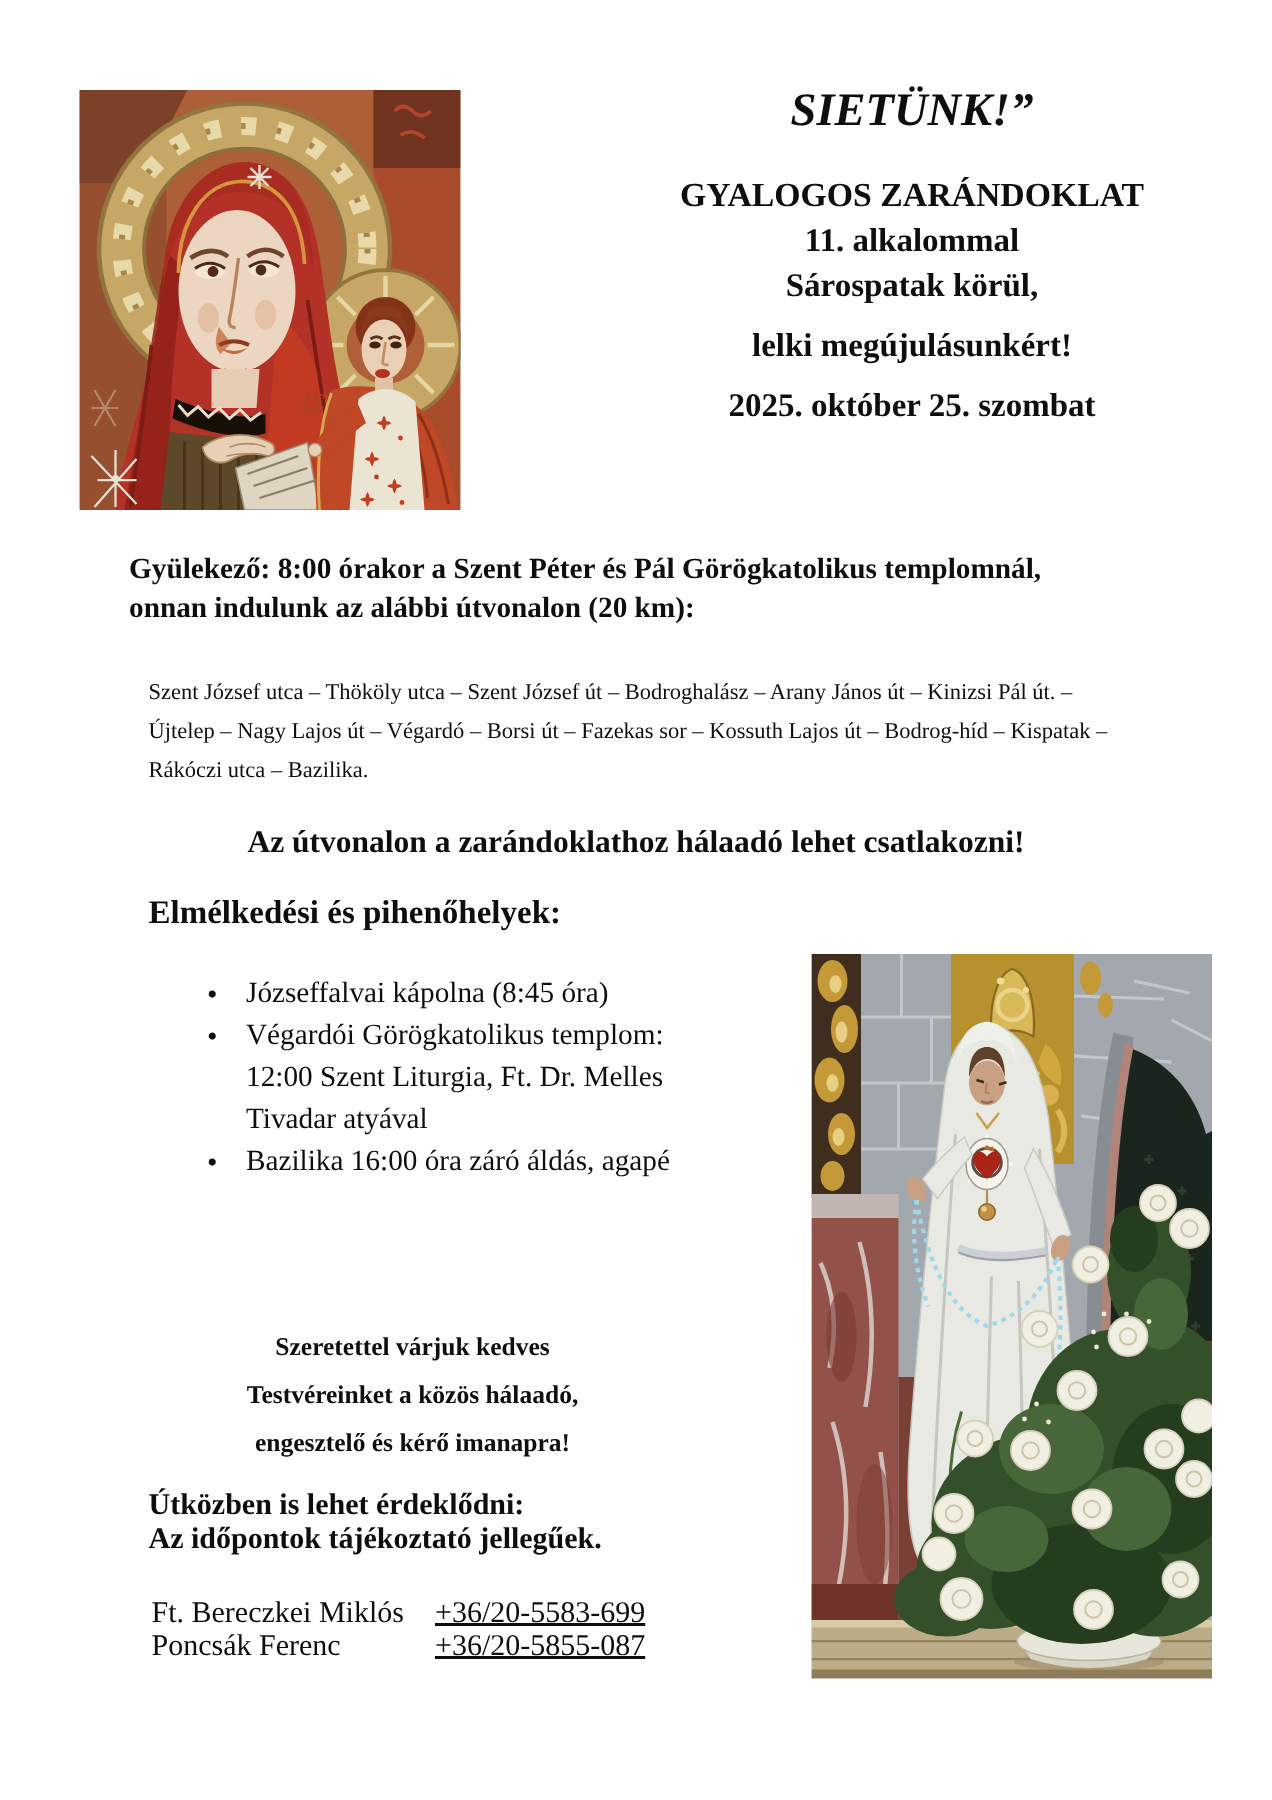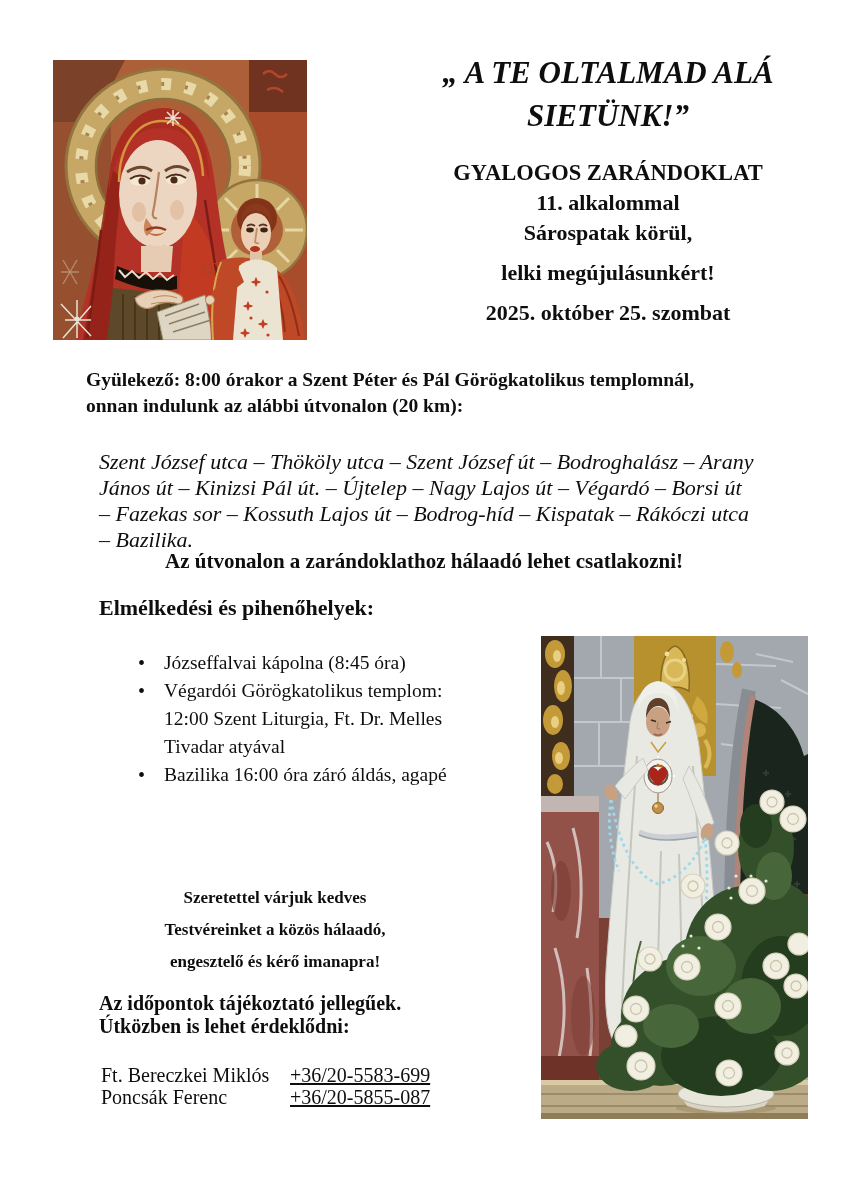--- a/index.html
+++ b/index.html
@@ -10,21 +10,21 @@
   .statue-art{left:541px;top:636px;width:267px;height:483px;}
   .icon-art svg,.statue-art svg{display:block;width:100%;height:100%;}
 
   .header{left:404px;top:51px;width:408px;text-align:center;font-weight:bold;}
   .quote{font-style:italic;font-size:31px;line-height:43px;white-space:nowrap;}
   .event{font-size:22.5px;line-height:30px;margin-top:21px;}
   .sub{font-size:22px;line-height:30px;}
   .gap{margin-top:10px;}
 
   .meeting{left:86px;top:367px;width:655px;font-weight:bold;font-size:19.5px;line-height:26px;margin:0;}
-  .route{left:99px;top:449px;width:655px;font-size:22px;line-height:26px;margin:0;font-style:italic;}
+  .route{left:99px;top:449px;width:655px;font-size:15px;line-height:26px;margin:0;}
   .join{left:90px;top:548px;width:668px;text-align:center;font-weight:bold;font-size:21px;line-height:26px;margin:0;}
   .stops-h{left:99px;top:595px;font-size:22px;font-weight:bold;margin:0;}
   .stops{left:117px;top:637px;width:297px;margin:12px;padding:0 0 0 35px;list-style:none;}
   .stops li{position:relative;font-size:19.5px;line-height:28px;}
   .stops li::before{content:"•";position:absolute;left:-26px;top:0;font-size:20px;}
 
   .invite{left:100px;top:882px;width:350px;text-align:center;font-weight:bold;font-size:17px;line-height:32px;}
   .notes{left:99px;top:992px;font-weight:bold;font-size:20px;line-height:23px;}
   .contacts{left:101px;top:1064px;font-size:20px;line-height:22px;text-decoration:underline;}
   .contact-row .cname{display:inline-block;width:189px;}
@@ -144,21 +144,20 @@
         </g>
         <path d="M186 210 C176 214 166 222 158 234 L167 245 C176 234 184 227 191 222 Z" fill="#bf4826"></path>
         <circle cx="157" cy="240" r="4.5" fill="#e8d0b6" stroke="#b08a64" stroke-width="1"></circle>
       </g>
       <text x="148" y="214" font-size="17" font-style="italic" fill="#a84326">ΙΣ</text>
     </svg>
   </div>
 
   <div class="abs header">
     <div class="quote">
-      <div>„ A TE OLTALMAD ALÁ</div>
       <div>SIETÜNK!”</div>
     </div>
     <div class="event">GYALOGOS ZARÁNDOKLAT</div>
     <div class="sub">11. alkalommal</div>
     <div class="sub">Sárospatak körül,</div>
     <div class="sub gap">lelki megújulásunkért!</div>
     <div class="sub gap">2025. október 25. szombat</div>
   </div>
 
   <p class="abs meeting">Gyülekező: 8:00 órakor a Szent Péter és Pál Görögkatolikus templomnál, onnan indulunk az alábbi útvonalon (20 km):</p>
@@ -401,22 +400,22 @@
     </svg>
   </div>
 
   <div class="abs invite">
     <div>Szeretettel várjuk kedves</div>
     <div>Testvéreinket a közös hálaadó,</div>
     <div>engesztelő és kérő imanapra!</div>
   </div>
 
   <div class="abs notes">
+    <div>Útközben is lehet érdeklődni:</div>
     <div>Az időpontok tájékoztató jellegűek.</div>
-    <div>Útközben is lehet érdeklődni:</div>
   </div>
 
   <div class="abs contacts">
     <div class="contact-row">
       <span class="cname">Ft. Bereczkei Miklós</span><span class="cphone">+36/20-5583-699</span>
     </div>
     <div class="contact-row">
       <span class="cname">Poncsák Ferenc</span><span class="cphone">+36/20-5855-087</span>
     </div>
   </div>

